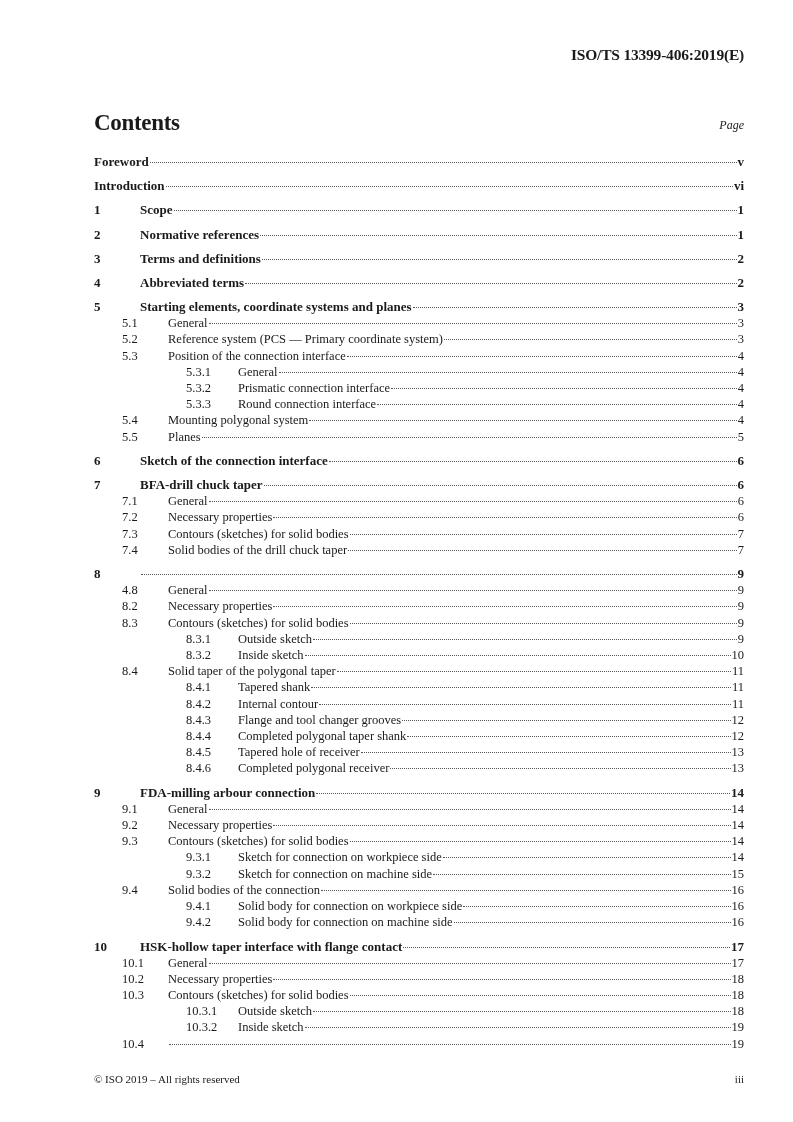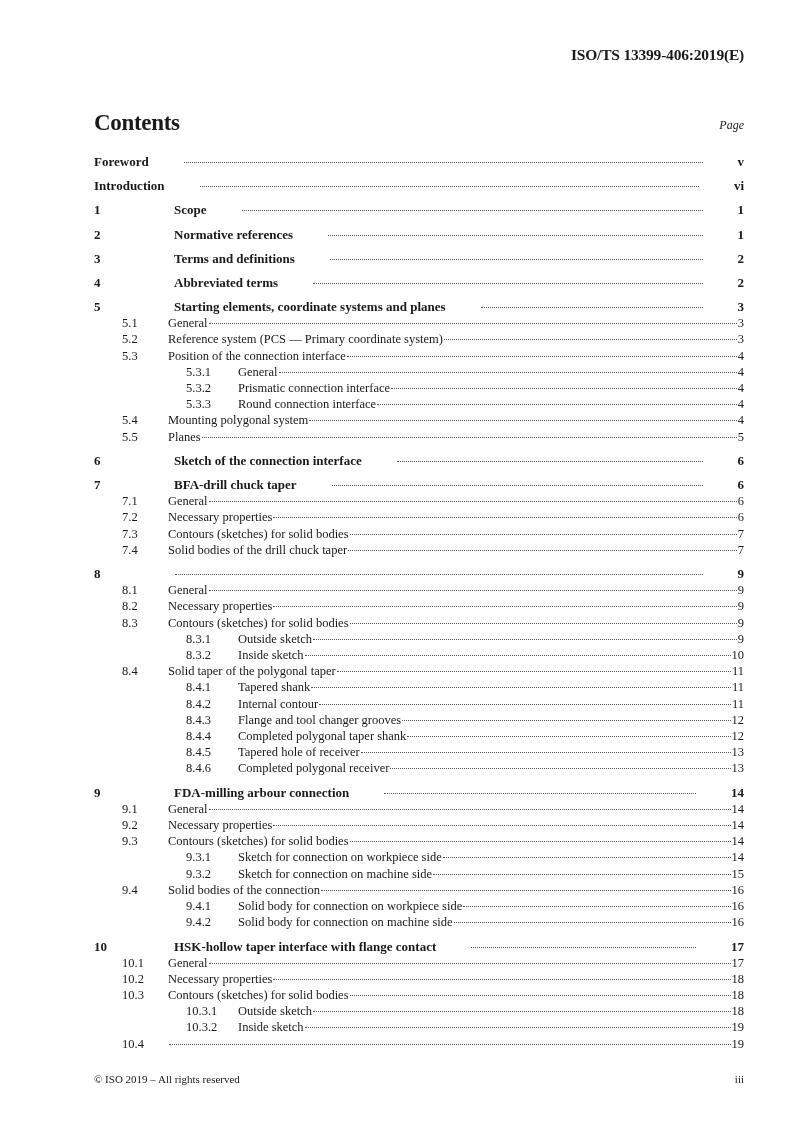--- a/index.html
+++ b/index.html
@@ -22,21 +22,21 @@
     font-size: 12px;
     font-style: italic;
   }
   .toc {
     position: absolute; left: 94px; top: 154px; width: 650px;
   }
   .entry {
     display: flex; align-items: baseline; white-space: nowrap;
     font-size: 12.5px; line-height: 16.2px;
   }
-  .entry.lvl0 { font-weight: bold; font-size: 13px; margin-top: 8.2px; line-height: 16px; gap: 34px; }
+  .entry.lvl0 { font-weight: bold; font-size: 13px; margin-top: 8.2px; line-height: 16px; }
   .entry.lvl0.first { margin-top: 0; }
   .num { display: inline-block; flex: 0 0 auto; }
   .lvl0 .num { width: 46px; }
   .lvl1 .num { width: 46px; margin-left: 28px; }
   .lvl2 .num { width: 52px; margin-left: 92px; }
   .title { flex: 0 0 auto; }
   .leader {
     flex: 1 1 auto; border-bottom: 1px dotted #555; margin: 0 1px; transform: translateY(-3px);
     min-width: 8px;
   }
@@ -179,21 +179,21 @@
       <span class="title">Solid bodies of the drill chuck taper</span>
       <span class="leader"></span>
       <span class="pg">7</span>
     </div>
     <div class="entry lvl0">
       <span class="num">8</span>
       <span class="leader"></span>
       <span class="pg">9</span>
     </div>
     <div class="entry lvl1">
-      <span class="num">8.1</span>
+      <span class="num">4.8</span>
       <span class="title">General</span>
       <span class="leader"></span>
       <span class="pg">9</span>
     </div>
     <div class="entry lvl1">
       <span class="num">8.2</span>
       <span class="title">Necessary properties</span>
       <span class="leader"></span>
       <span class="pg">9</span>
     </div>

